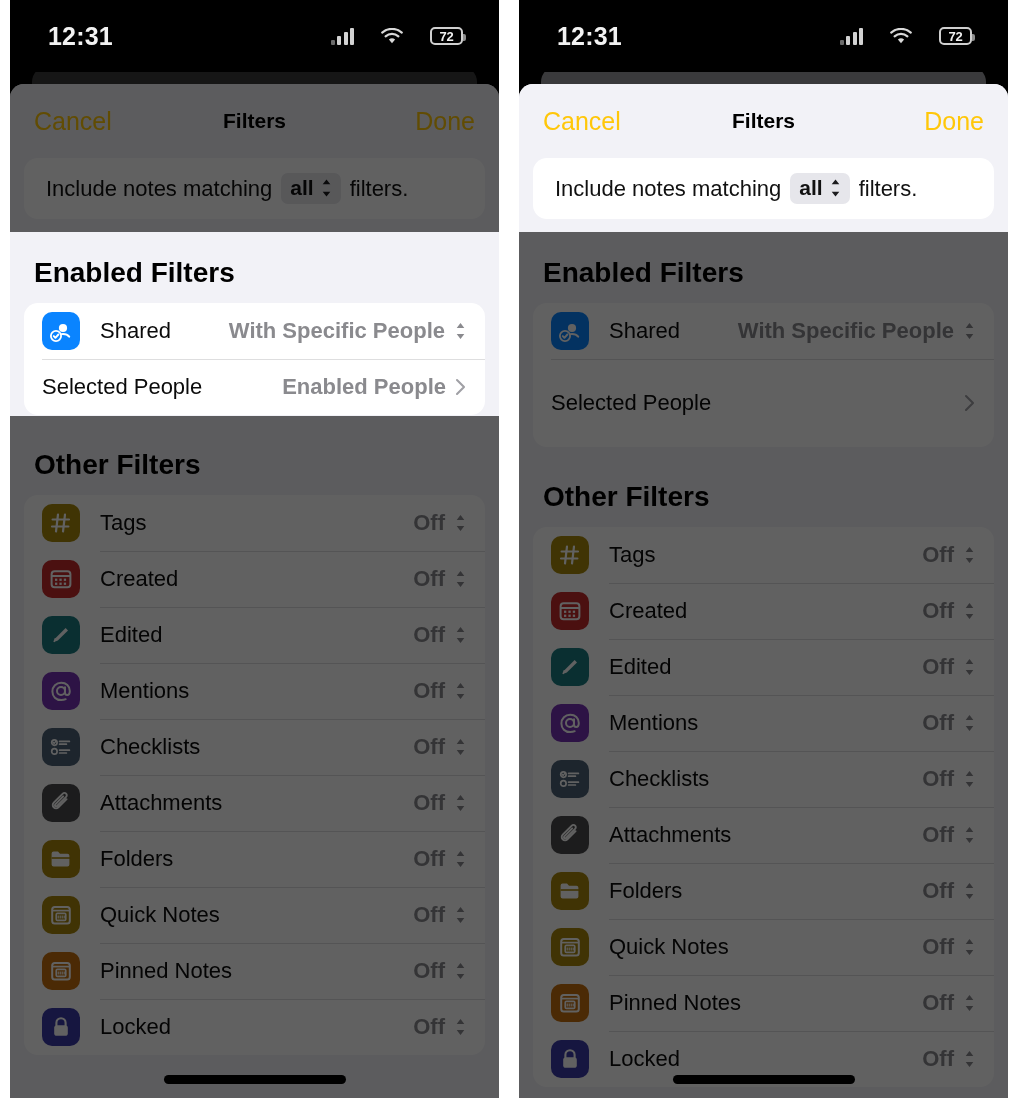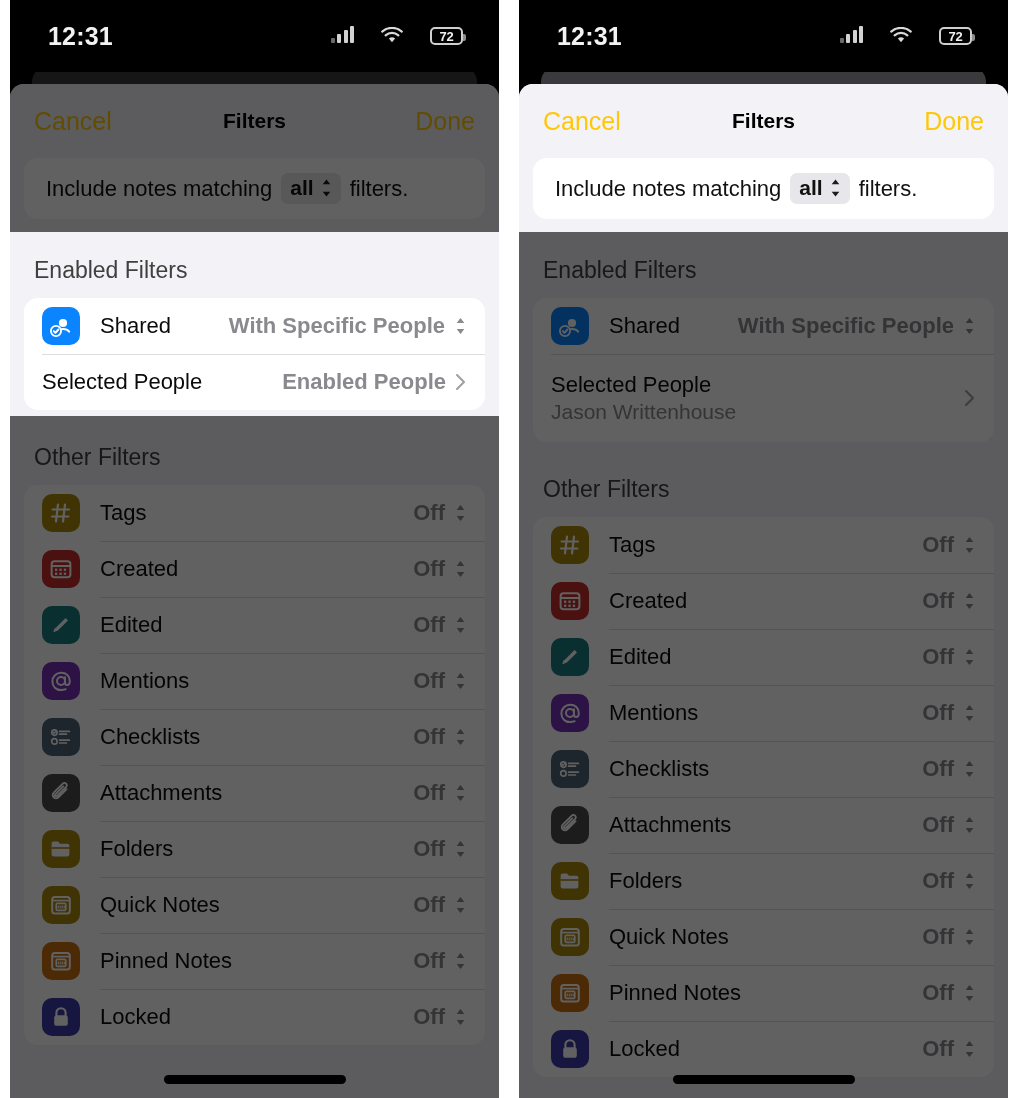--- a/index.html
+++ b/index.html
@@ -36,21 +36,21 @@
     background: #000;
     display: flex; align-items: center;
     justify-content: space-between;
     padding: 0 36px 0 38px;
     z-index: 6;
   }
   .clock {
     color: #f2f2f2; font-size: 25px; font-weight: 600;
     letter-spacing: .2px;
   }
-  .status-right { display: flex; align-items: flex-start; gap: 26px; }
+  .status-right { display: flex; align-items: flex-end; gap: 26px; }
 
   .sig { display: flex; align-items: flex-end; gap: 2.5px; height: 16px; }
   .sig i { display:block; width: 4px; background: #d2d2d2; border-radius: 1px; }
   .sig i:nth-child(1){ height: 5px; background:#6a6a6a;}
   .sig i:nth-child(2){ height: 9px; }
   .sig i:nth-child(3){ height: 13px; }
   .sig i:nth-child(4){ height: 17px; }
 
   .wifi { position: relative; width: 24px; height: 17px; }
   .wifi svg { display:block; }
@@ -132,21 +132,21 @@
   .updown { display:inline-block; width: 13px; height: 20px; flex:0 0 auto; }
 
   
   .sheet-body {
     flex: 1 1 auto;
     position: relative;
     overflow: hidden;
   }
 
   .section-head {
-    font-size: 23px; font-weight: 400; color: #404040;
+    font-size: 28px; font-weight: 700; color: #000000;
     padding: 14px 24px 14px;
   }
 
   .group {
     background: #ffffff;
     border-radius: 14px;
     margin: 0 14px;
     overflow: hidden;
   }
 
@@ -505,21 +505,20 @@
               <span class="row-label">Shared</span>
               <span class="row-value">With Specific People</span>
               <svg class="row-updown" viewBox="0 0 13 20">
                   <path d="M6.5 2 L10.3 7 H2.7 Z M6.5 18 L10.3 13 H2.7 Z" fill="#8a8a8e"></path>
                 </svg>
             </div>
 
             <div class="row no-icon" style="padding-left:18px; min-height:88px;">
               <span class="row-label">
                 <span>Selected People</span>
-                <span class="sub">Jason Writtenhouse</span>
               </span>
               <svg class="row-chev" viewBox="0 0 12 20">
                   <path d="M2 3 L9 10 L2 17" stroke="#a0a0a5" stroke-width="2.1" fill="none" stroke-linecap="round" stroke-linejoin="round"></path>
                 </svg>
             </div>
 
           </div>
         </div>
 
         <div class="spacer"></div>

